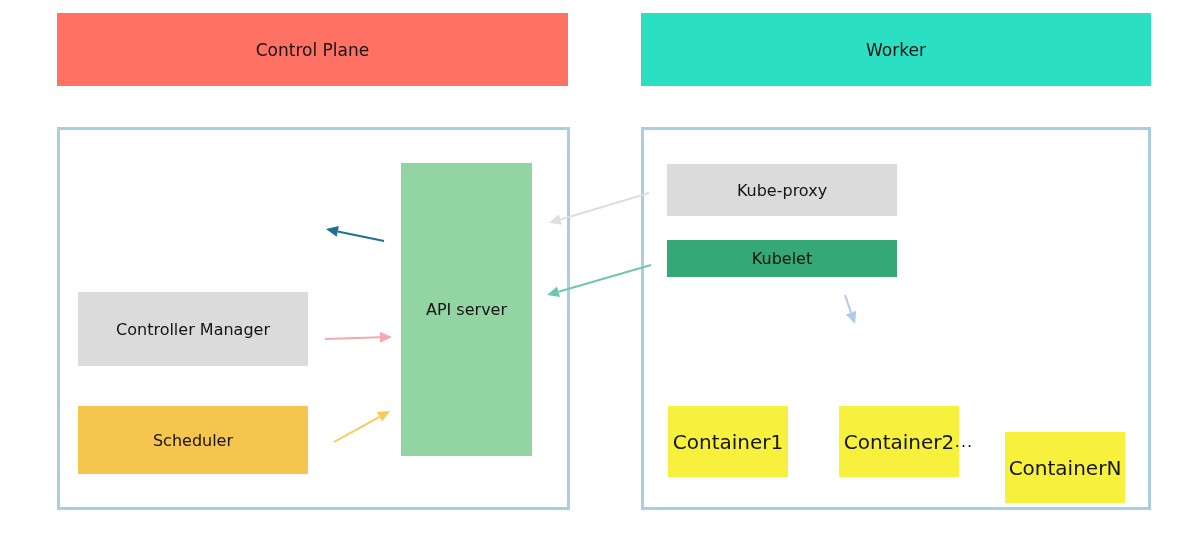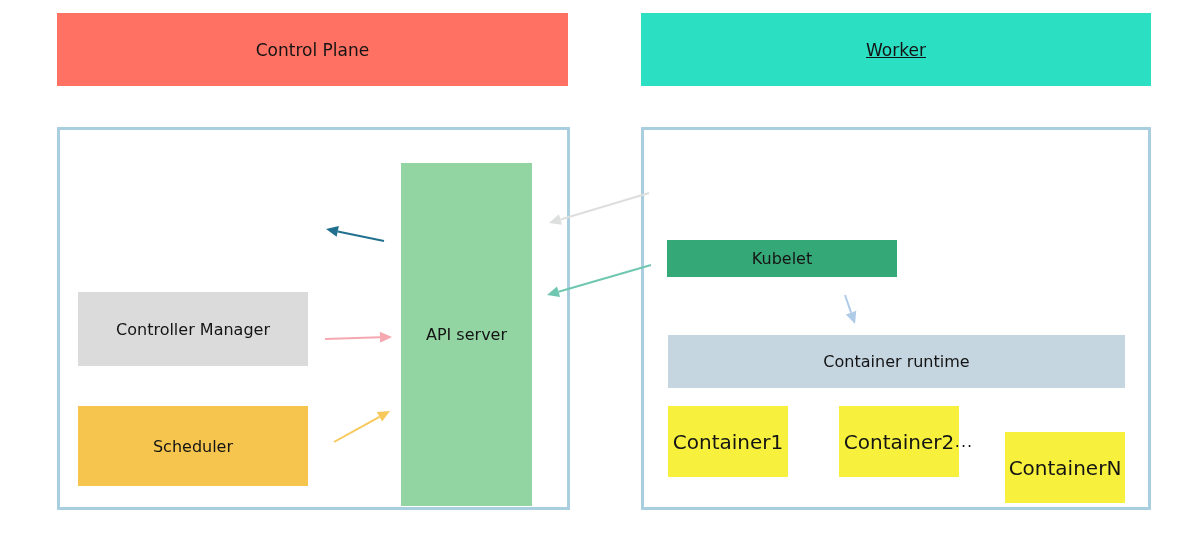--- a/index.html
+++ b/index.html
@@ -7,35 +7,35 @@
     position:relative; width:1199px; height:543px; background:#ffffff;
     font-family:"DejaVu Sans","Liberation Sans",sans-serif;
     color:#141414; overflow:hidden;
   }
   .abs { position:absolute; box-sizing:border-box; }
   .center { display:flex; align-items:center; justify-content:center; }
 
   
   .banner { font-size:17px; }
   .banner-control { left:57px; top:13px; width:511px; height:73px; background:var(--control-plane-banner,#FF7163); }
-  .banner-worker  { left:641px; top:13px; width:510px; height:73px; background:var(--worker-banner,#2BDFC2);text-decoration:underline; }
+  .banner-worker  { left:641px; top:13px; width:510px; height:73px; background:var(--worker-banner,#2BDFC2); }
 
   
   .panel { border:3px solid var(--panel-border,#A9CEDF); background:#ffffff; }
   .panel-left  { left:57px;  top:127px; width:513px; height:383px; }
   .panel-right { left:641px; top:127px; width:510px; height:383px; }
 
   
   .node { font-size:16px; }
   .etcd { left:78px; top:165px; width:230px; height:107px; }
   .etcd svg { position:absolute; left:0; top:0; }
   .etcd .label { position:absolute; left:0; right:0; top:48px; text-align:center; }
   .controller-manager { left:78px; top:292px; width:230px; height:74px; background:var(--gray-box,#DBDBDB); }
-  .scheduler { left:78px; top:406px; width:230px; height:80px; background:var(--scheduler-gold,#F5C54E); }
-  .api-server { left:401px; top:163px; width:131px; height:343px; background:var(--api-server-green,#92D5A3); }
+  .scheduler { left:78px; top:406px; width:230px; height:68px; background:var(--scheduler-gold,#F5C54E); }
+  .api-server { left:401px; top:163px; width:131px; height:293px; background:var(--api-server-green,#92D5A3); }
   .kube-proxy { left:667px; top:164px; width:230px; height:52px; background:var(--gray-box,#DBDBDB); }
   .kubelet { left:667px; top:240px; width:230px; height:37px; background:var(--kubelet-green,#35A877); }
   .container-runtime { left:668px; top:335px; width:457px; height:53px; background:var(--container-runtime-blue,#C5D6E1); }
   .container-box { top:406px; width:120px; height:71px; background:var(--container-yellow,#F7F13D); font-size:20px; }
   .container-1 { left:668px; }
   .container-2 { left:839px; }
   .container-n { left:1005px;margin-top:26px; }
   .ellipsis { left:923px; top:406px; width:82px; height:71px; font-size:16px; letter-spacing:1px; }
 
   #arrow-layer { position:absolute; left:0; top:0; width:1199px; height:543px; pointer-events:none; }
@@ -62,28 +62,28 @@
   </div>
 
   <div class="abs center node scheduler">
     <span>Scheduler</span>
   </div>
 
   <div class="abs center node api-server">
     <span>API server</span>
   </div>
 
+  <div class="abs center node kube-proxy">
+    <span>Kube-proxy</span>
+  </div>
 
   <div class="abs center node kubelet">
     <span>Kubelet</span>
   </div>
 
-  <div class="abs center node container-runtime">
-    <span>Container runtime</span>
-  </div>
 
   <div class="abs center node container-box container-1">
     <span>Container1</span>
   </div>
   <div class="abs center node container-box container-2">
     <span>Container2</span>
   </div>
   <div class="abs center node ellipsis">
     <span>...</span>
   </div>

